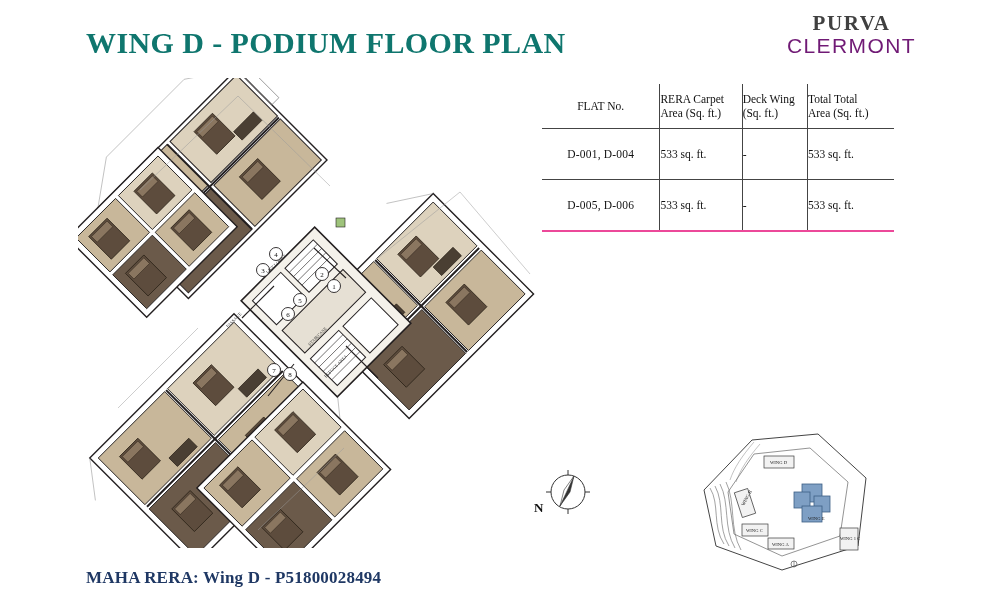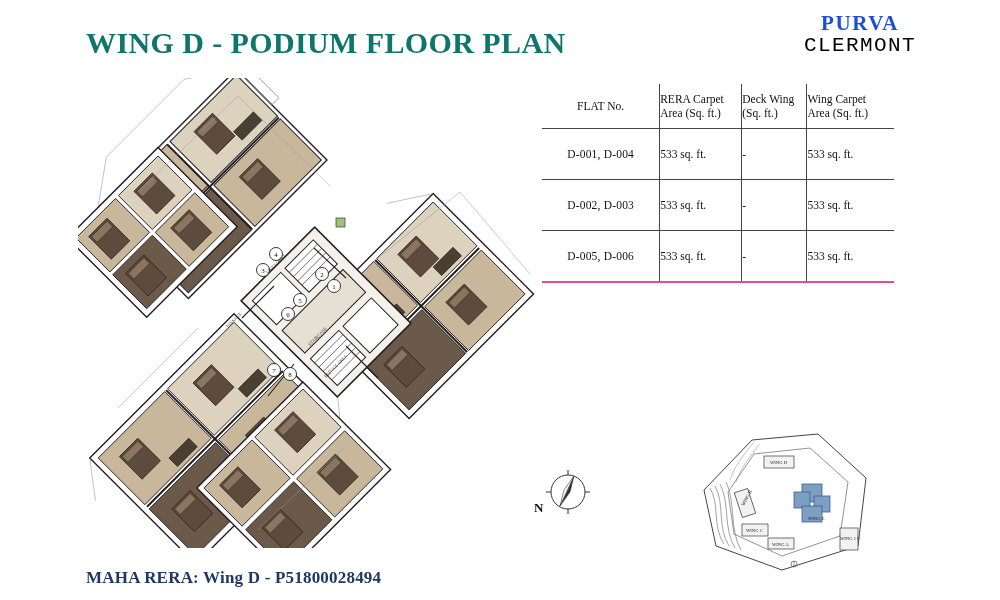--- a/index.html
+++ b/index.html
@@ -35,27 +35,27 @@
     top: 12px;
     text-align: center;
     color: #1f3864;
     line-height: 1.05;
   }
   .brand .brand-top {
     font-family: "Liberation Serif", serif;
     font-weight: bold;
     font-size: 21px;
     letter-spacing: 1.6px;
-    color: #1d4ed8;
+    color: #404040;
   }
   .brand .brand-bottom {
-    font-family: Liberation Mono, monospace;
+    font-family: Liberation Sans, sans-serif;
     font-size: 21px;
     letter-spacing: 1.4px;
-    color: #000000;
+    color: #701a75;
     margin-top: 1px;
   }
 
   
   .footer-rera {
     position: absolute;
     left: 86px;
     bottom: 12px;
     font-family: "Liberation Serif", serif;
     font-weight: bold;
@@ -336,39 +336,33 @@
       </th>
       <th class="col-rera">
         <div>RERA Carpet</div>
         <div>Area (Sq. ft.)</div>
       </th>
       <th class="col-deck">
         <div>Deck Wing</div>
         <div>(Sq. ft.)</div>
       </th>
       <th class="col-total">
-        <div>Wing Carpet</div>
+        <div>Total Total</div>
         <div>Area (Sq. ft.)</div>
       </th>
     </tr>
   </thead>
   <tbody>
     <tr>
       <td class="col-flat">D-001, D-004</td>
       <td class="col-rera">533 sq. ft.</td>
       <td class="col-deck">-</td>
       <td class="col-total">533 sq. ft.</td>
     </tr>
     <tr>
-      <td class="col-flat">D-002, D-003</td>
-      <td class="col-rera">533 sq. ft.</td>
-      <td class="col-deck">-</td>
-      <td class="col-total">533 sq. ft.</td>
-    </tr>
-    <tr>
       <td class="col-flat">D-005, D-006</td>
       <td class="col-rera">533 sq. ft.</td>
       <td class="col-deck">-</td>
       <td class="col-total">533 sq. ft.</td>
     </tr>
   </tbody>
 </table>
 
 <div class="compass">
   <svg width="66" height="60" viewBox="0 0 66 60" xmlns="http://www.w3.org/2000/svg">

